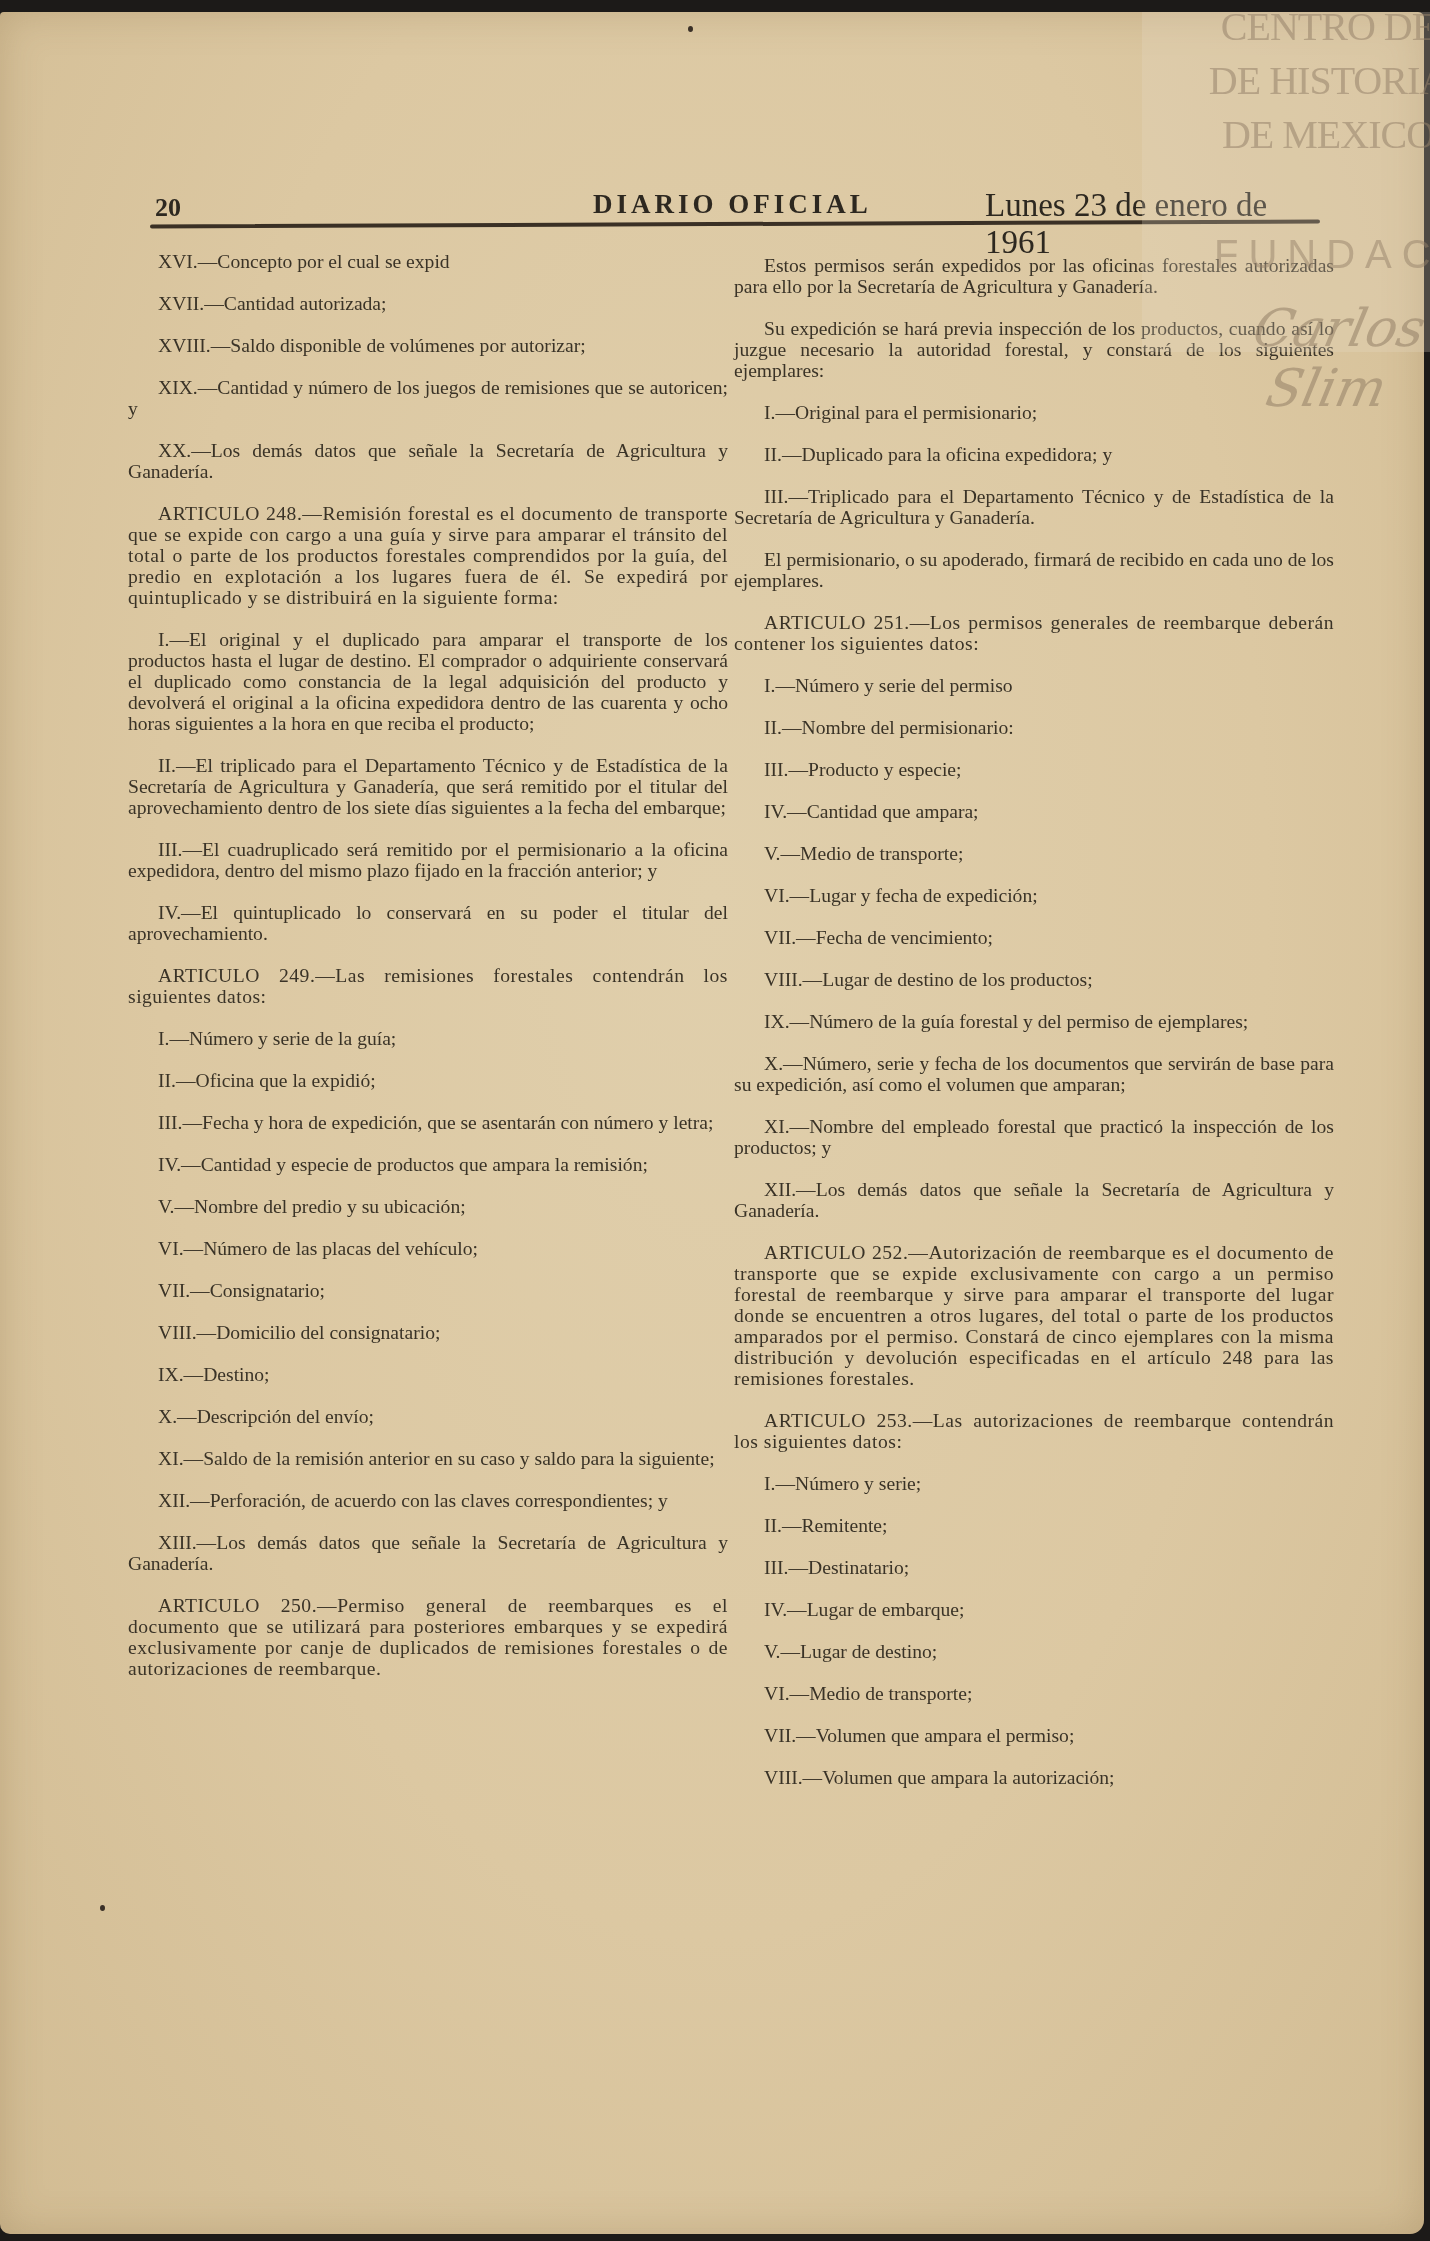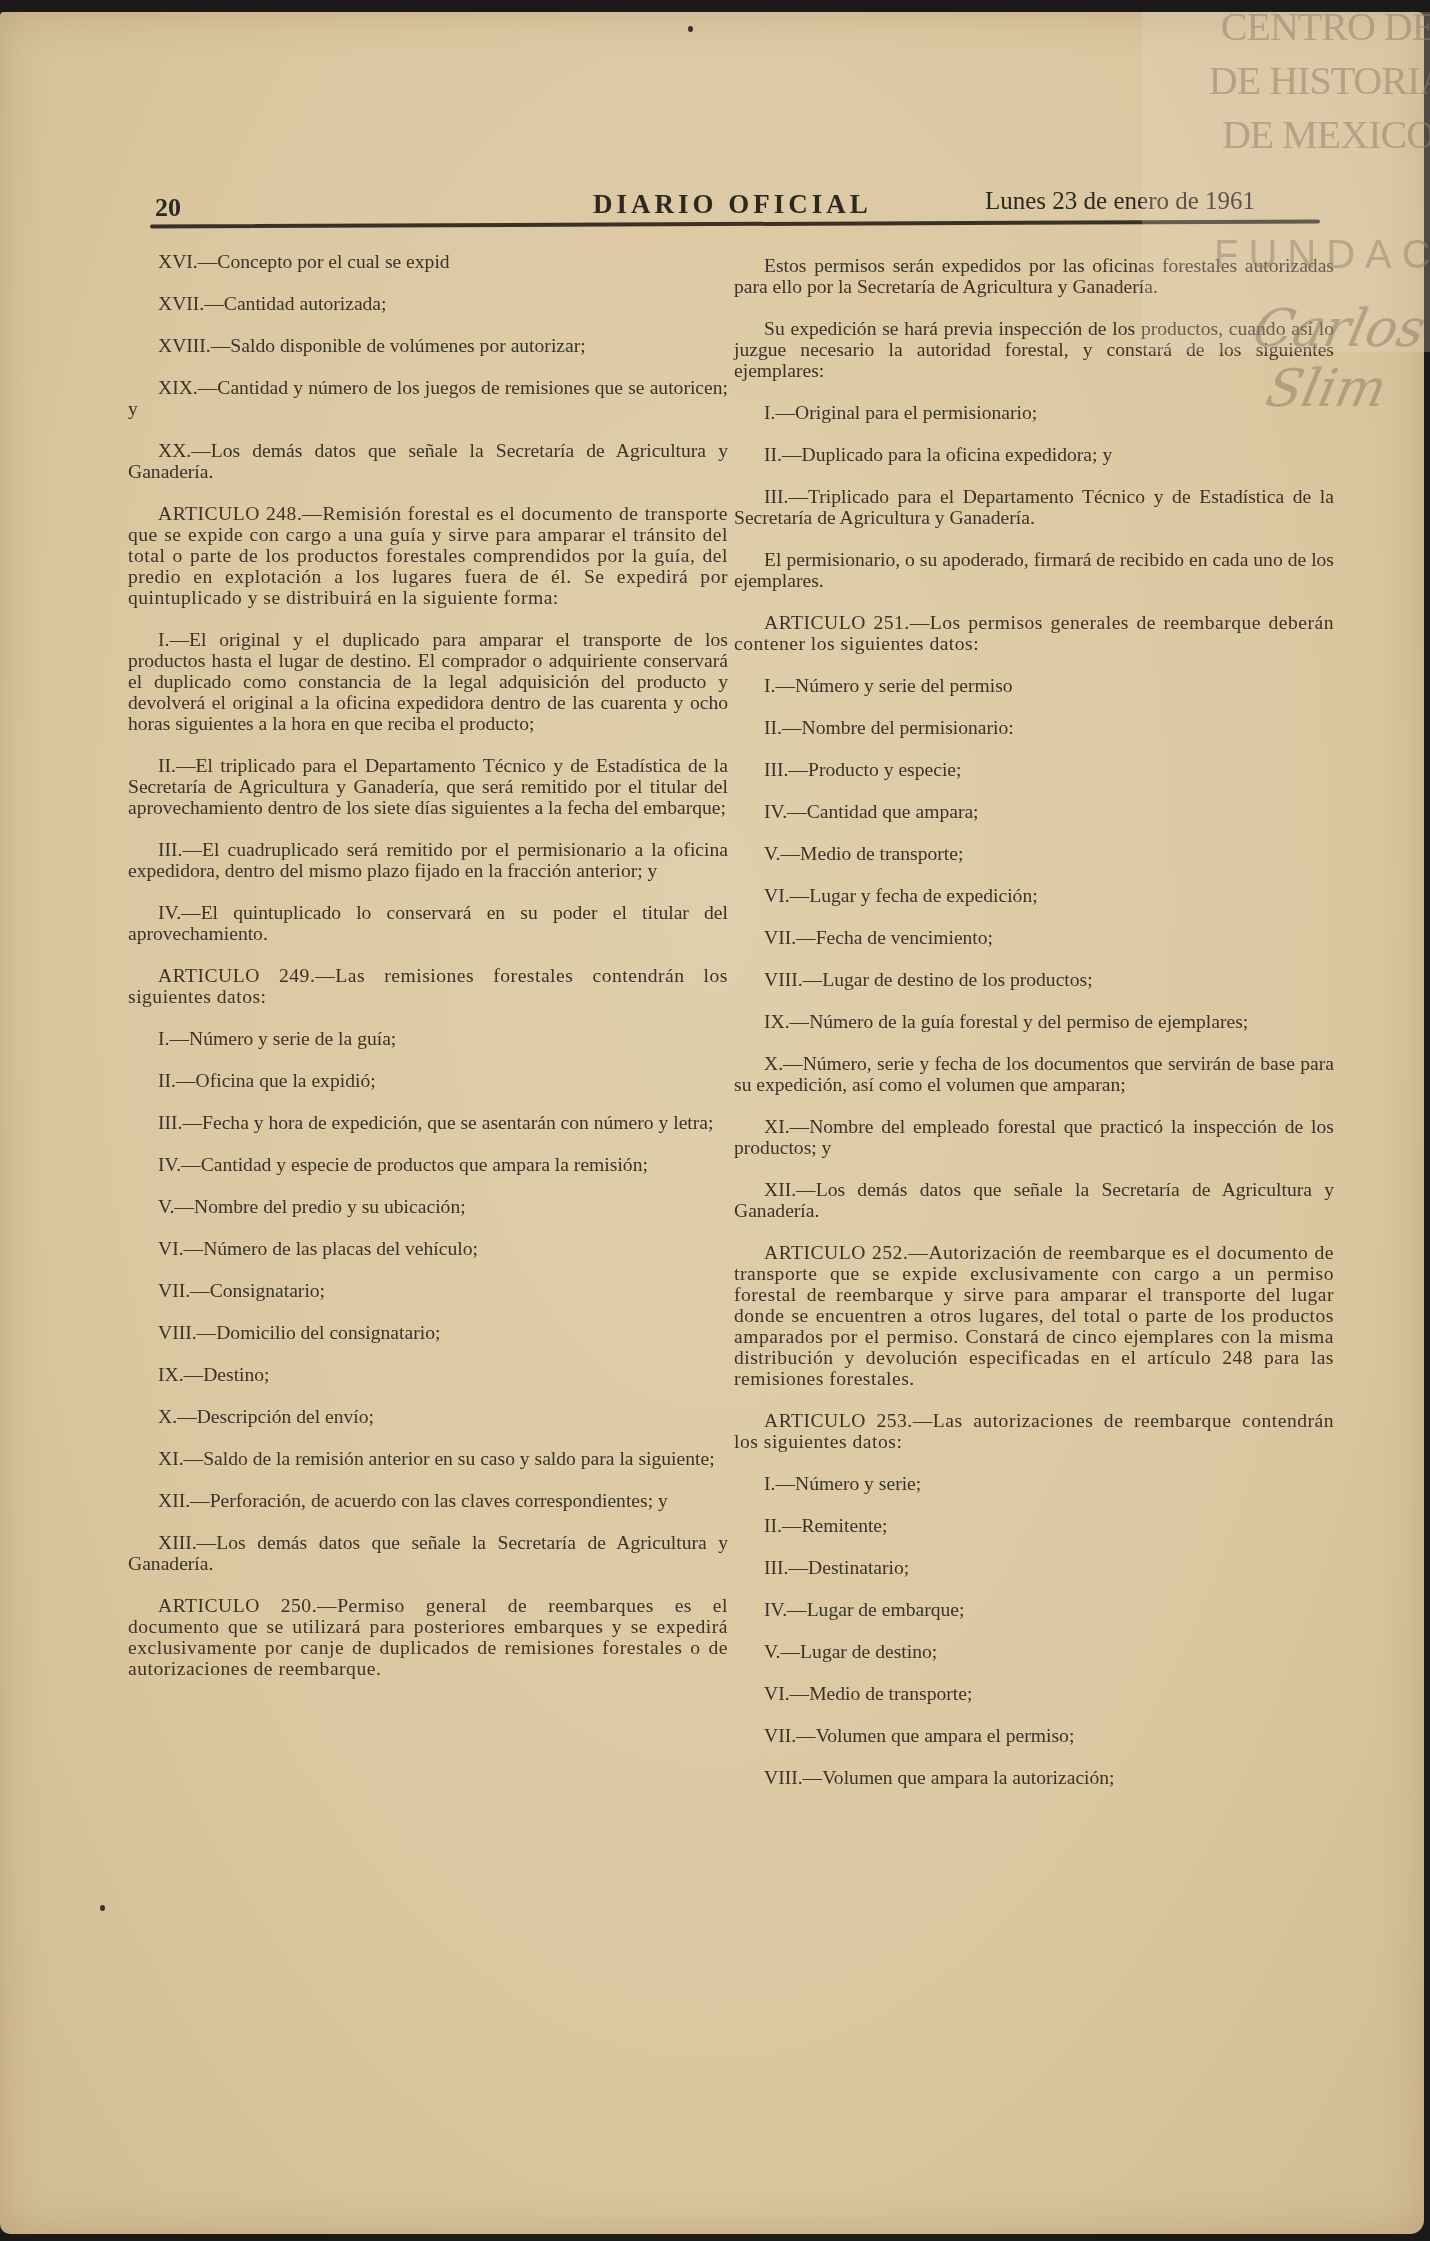--- a/index.html
+++ b/index.html
@@ -14,21 +14,21 @@
     border-radius: 4px 6px 14px 10px;
     box-shadow: inset 0 0 40px rgba(120,90,50,0.25);
   }
   .topstrip { position:absolute; left:0; top:0; width:1430px; height:14px; background:#1c1a18; }
   .header {
     position: absolute; left: 155px; top: 183px; width: 1165px; height: 40px;
     color: #2d2820;
   }
   .page-number { position:absolute; left:0; top:10px; font-size:26px; font-weight:bold;text-align:center; }
   .journal-title { position:absolute; left:438px; top:6px; font-size:27px; font-weight:bold; letter-spacing:4px; }
-  .issue-date { position:absolute; left:830px; top:4px; font-size:25px; }
+  .issue-date { position:absolute; left:830px; top:4px; font-size:33px; }
   .header-rule {
     position:absolute; left:150px; top:222px; width:1170px; height:4px;
     background:#3a3025; border-radius:2px; transform: rotate(-0.25deg);
   }
   .column {
     position: absolute; top: 251px; width: 600px;
     color: #3a3327; font-size: 19.6px; line-height: 21px;
     text-align: justify;
   }
   .col-left { left: 128px; }

